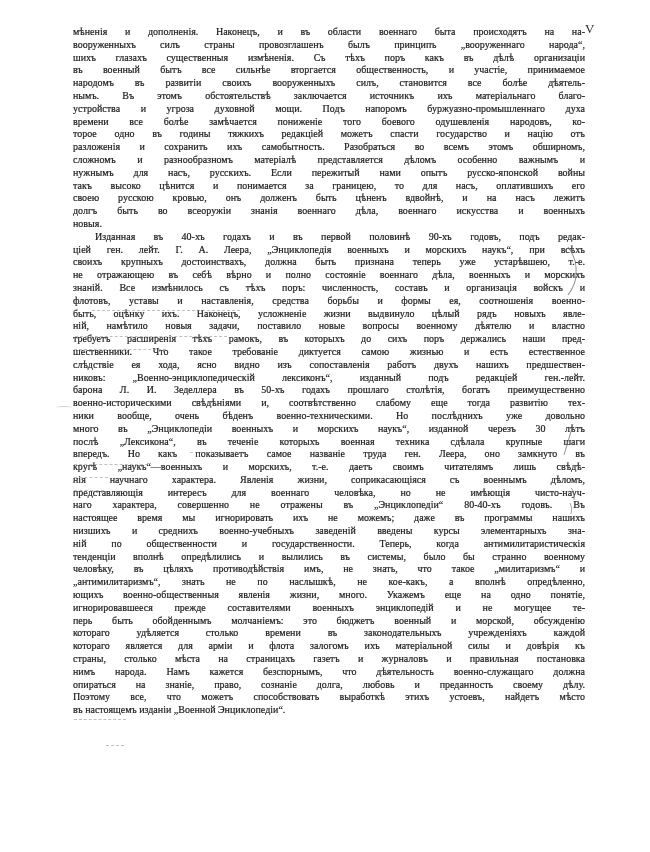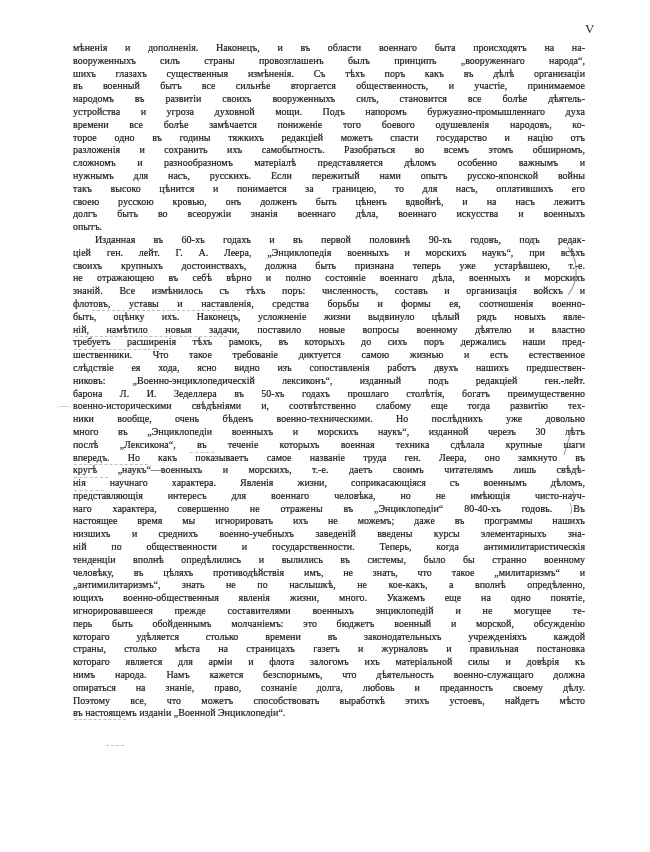--- a/index.html
+++ b/index.html
@@ -17,21 +17,21 @@
   }
   .page-number {
     position: absolute;
     left: 585px; top: 21px;
     font-size: 13px;
     color: #2a2a2a;
     letter-spacing: 1px;
   }
   .text-block {
     position: absolute;
-    left: 73px; top: 42px;
+    left: 73px; top: 26px;
     width: 512px;
     font-size: 10px;
     line-height: 12.8px;
     color: #1c1c1c;
     -webkit-text-stroke: 0.2px #1c1c1c;
     text-align: justify;
   }
   .para { margin: 0; }
   .line {
     text-align: justify;
@@ -70,33 +70,34 @@
 
   <div class="page-number">V</div>
 
   <div class="text-block" id="text-block">
       <div class="para">
         <div class="line">мѣненія и дополненія. Наконецъ, и въ области военнаго быта происходятъ на на-</div>
         <div class="line">вооруженныхъ силъ страны провозглашенъ былъ принципъ „вооруженнаго народа“,</div>
         <div class="line">шихъ глазахъ существенныя измѣненія. Съ тѣхъ поръ какъ въ дѣлѣ организаціи</div>
         <div class="line">въ военный бытъ все сильнѣе вторгается общественность, и участіе, принимаемое</div>
         <div class="line">народомъ въ развитіи своихъ вооруженныхъ силъ, становится все болѣе дѣятель-</div>
+        <div class="line">нымъ. Въ этомъ обстоятельствѣ заключается источникъ ихъ матеріальнаго благо-</div>
         <div class="line">устройства и угроза духовной мощи. Подъ напоромъ буржуазно-промышленнаго духа</div>
         <div class="line">времени все болѣе замѣчается пониженіе того боевого одушевленія народовъ, ко-</div>
         <div class="line">торое одно въ годины тяжкихъ редакціей можетъ спасти государство и націю отъ</div>
         <div class="line">разложенія и сохранить ихъ самобытность. Разобраться во всемъ этомъ обширномъ,</div>
         <div class="line">сложномъ и разнообразномъ матеріалѣ представляется дѣломъ особенно важнымъ и</div>
         <div class="line">нужнымъ для насъ, русскихъ. Если пережитый нами опытъ русско-японской войны</div>
         <div class="line">такъ высоко цѣнится и понимается за границею, то для насъ, оплатившихъ его</div>
         <div class="line">своею русскою кровью, онъ долженъ быть цѣненъ вдвойнѣ, и на насъ лежитъ</div>
         <div class="line">долгъ быть во всеоружіи знанія военнаго дѣла, военнаго искусства и военныхъ</div>
-        <div class="line last">опытъ.</div>
+        <div class="line last">новыя.</div>
       </div>
       <div class="para indent">
-        <div class="line">Изданная въ 60-хъ годахъ и въ первой половинѣ 90-хъ годовъ, подъ редак-</div>
+        <div class="line">Изданная въ 40-хъ годахъ и въ первой половинѣ 90-хъ годовъ, подъ редак-</div>
         <div class="line">ціей ген. лейт. Г. А. Леера, „Энциклопедія военныхъ и морскихъ наукъ“, при всѣхъ</div>
         <div class="line">своихъ крупныхъ достоинствахъ, должна быть признана теперь уже устарѣвшею, т.-е.</div>
         <div class="line">не отражающею въ себѣ вѣрно и полно состояніе военнаго дѣла, военныхъ и морскихъ</div>
         <div class="line">знаній. Все измѣнилось съ тѣхъ поръ: численность, составъ и организація войскъ и</div>
         <div class="line">флотовъ, уставы и наставленія, средства борьбы и формы ея, соотношенія военно-</div>
         <div class="line">быть, оцѣнку ихъ. Наконецъ, усложненіе жизни выдвинуло цѣлый рядъ новыхъ явле-</div>
         <div class="line">ній, намѣтило новыя задачи, поставило новые вопросы военному дѣятелю и властно</div>
         <div class="line">требуетъ расширенія тѣхъ рамокъ, въ которыхъ до сихъ поръ держались наши пред-</div>
         <div class="line">шественники. Что такое требованіе диктуется самою жизнью и есть естественное</div>
         <div class="line">слѣдствіе ея хода, ясно видно изъ сопоставленія работъ двухъ нашихъ предшествен-</div>
@@ -114,22 +115,22 @@
         <div class="line">настоящее время мы игнорировать ихъ не можемъ; даже въ программы нашихъ</div>
         <div class="line">низшихъ и среднихъ военно-учебныхъ заведеній введены курсы элементарныхъ зна-</div>
         <div class="line">ній по общественности и государственности. Теперь, когда антимилитаристическія</div>
         <div class="line">тенденціи вполнѣ опредѣлились и вылились въ системы, было бы странно военному</div>
         <div class="line">человѣку, въ цѣляхъ противодѣйствія имъ, не знать, что такое „милитаризмъ“ и</div>
         <div class="line">„антимилитаризмъ“, знать не по наслышкѣ, не кое-какъ, а вполнѣ опредѣленно,</div>
         <div class="line">ющихъ военно-общественныя явленія жизни, много. Укажемъ еще на одно понятіе,</div>
         <div class="line">игнорировавшееся прежде составителями военныхъ энциклопедій и не могущее те-</div>
         <div class="line">перь быть обойденнымъ молчаніемъ: это бюджетъ военный и морской, обсужденію</div>
         <div class="line">котораго удѣляется столько времени въ законодательныхъ учрежденіяхъ каждой</div>
+        <div class="line">котораго является для арміи и флота залогомъ ихъ матеріальной силы и довѣрія къ</div>
         <div class="line">страны, столько мѣста на страницахъ газетъ и журналовъ и правильная постановка</div>
-        <div class="line">котораго является для арміи и флота залогомъ ихъ матеріальной силы и довѣрія къ</div>
         <div class="line">нимъ народа. Намъ кажется безспорнымъ, что дѣятельность военно-служащаго должна</div>
         <div class="line">опираться на знаніе, право, сознаніе долга, любовь и преданность своему дѣлу.</div>
         <div class="line">Поэтому все, что можетъ способствовать выработкѣ этихъ устоевъ, найдетъ мѣсто</div>
         <div class="line last">въ настоящемъ изданіи „Военной Энциклопедіи“.</div>
       </div>
     </div>
 
   <div class="pencil-underline" style="left:92px;  top:310px; width:148px;"></div>
   <div class="pencil-underline" style="left:75px;  top:336px; width:152px;"></div>
   <div class="pencil-underline" style="left:74px;  top:349px; width:92px;"></div>

